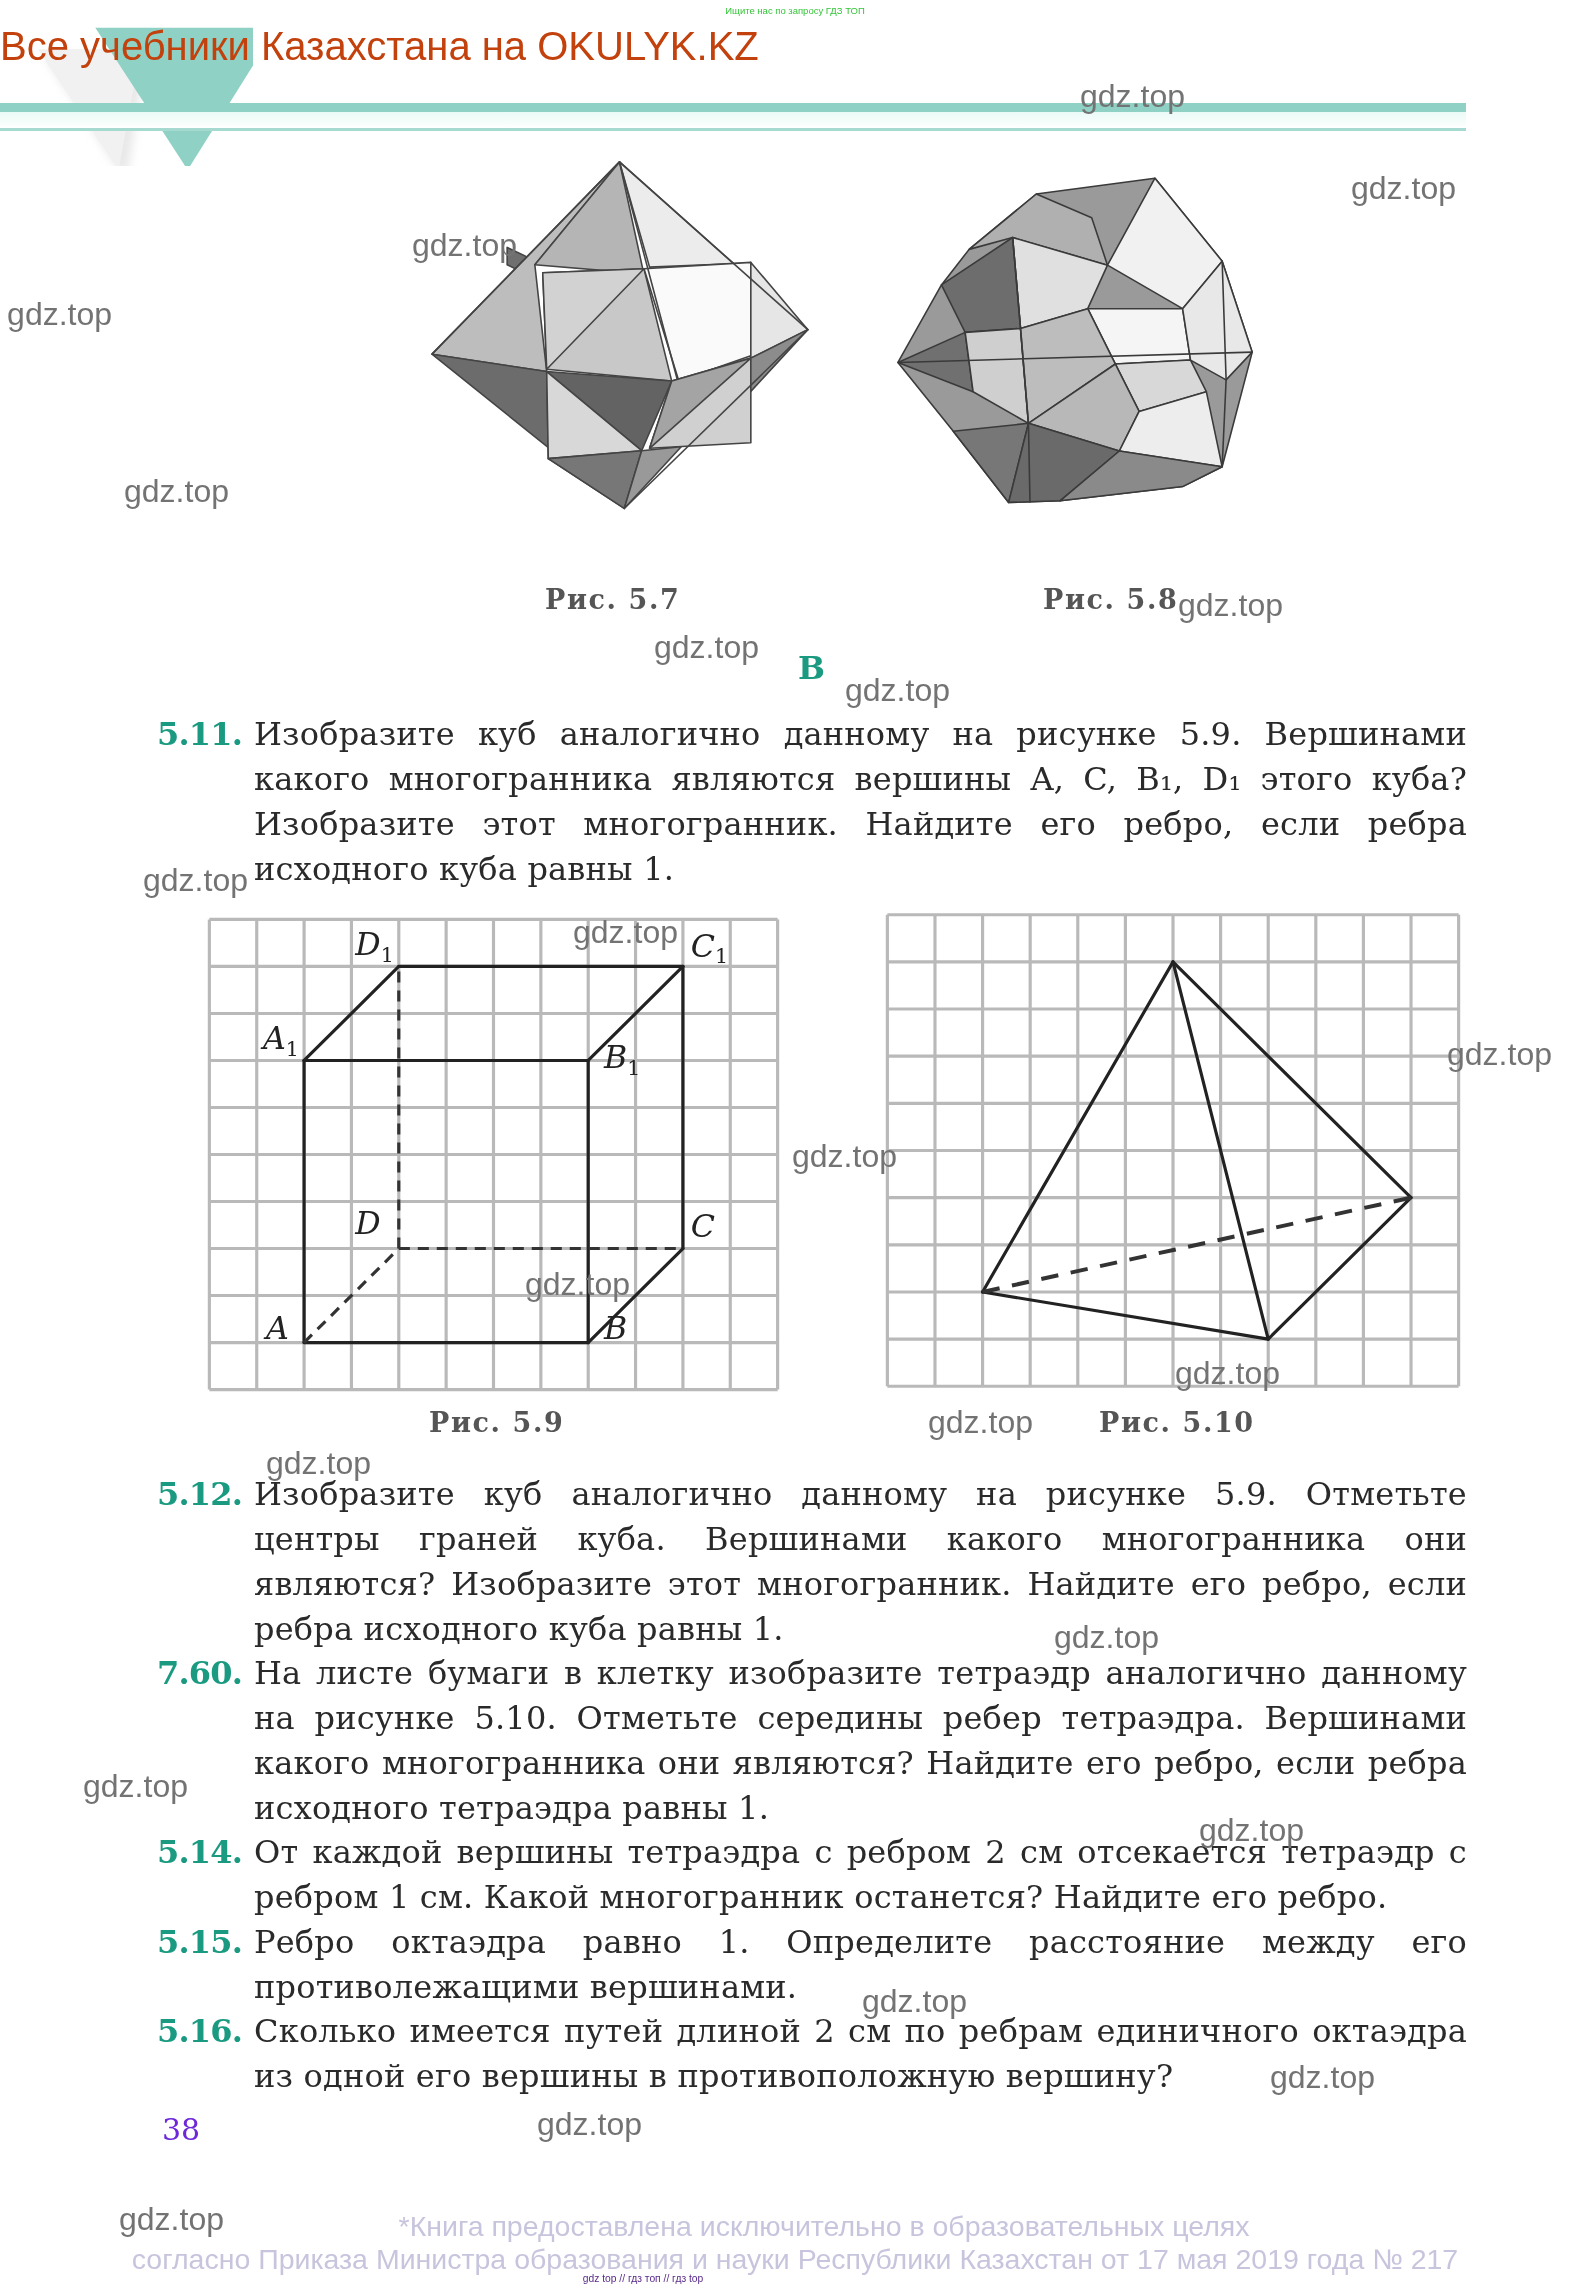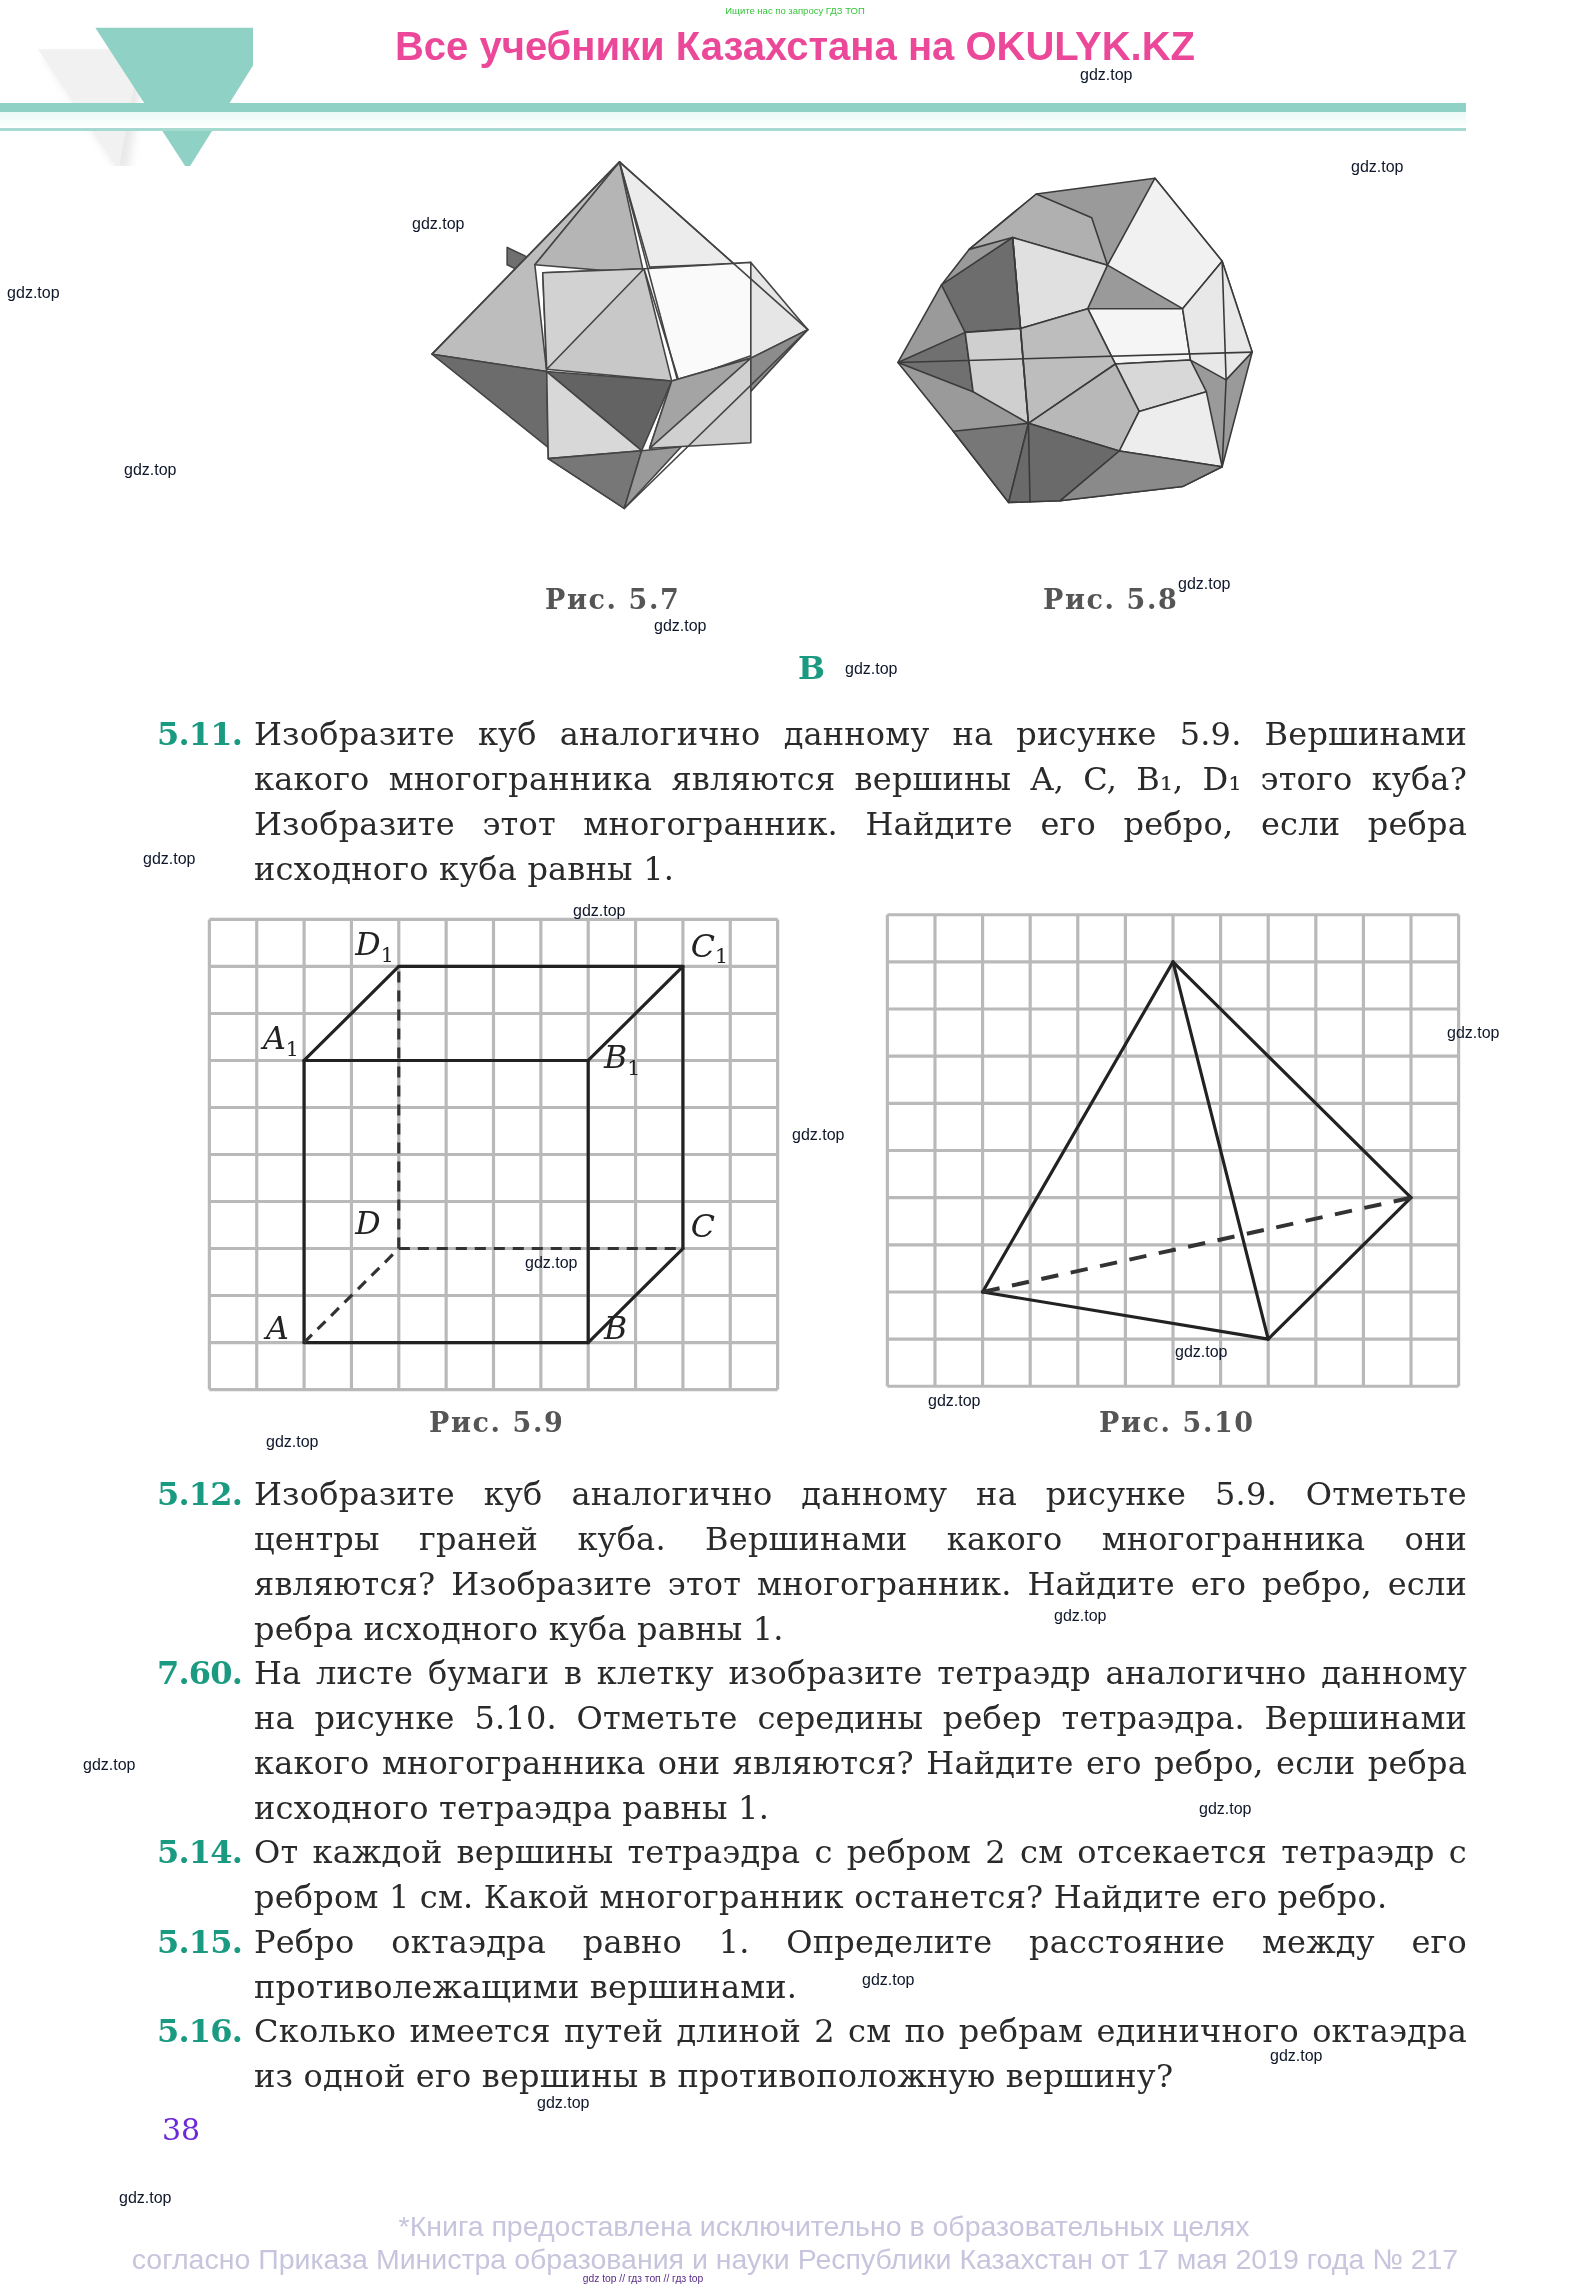--- a/index.html
+++ b/index.html
@@ -1,24 +1,24 @@
 <!DOCTYPE html>
 <html style="font-size:12.7px"><head>
 <meta charset="utf-8">
 <style>
   html, body { margin: 0; padding: 0; background: #ffffff; }
   body { width: 1590px; height: 2295px; position: relative; overflow: hidden; font-family: "DejaVu Serif", serif; color: #2a2a2a; }
   .abs { position: absolute; }
   .top-search { left: 0; width: 1590px; top: 4.7px; text-align: center; font-family: "Liberation Sans", sans-serif; font-size: 9.5px; color: #35c43a; }
-  .site-title { left: 0; width: 1590px; top: 24px; text-align: center; font-family: "Liberation Sans", sans-serif; font-size: 40px; color: #ec4899; letter-spacing: 0px; font-weight: bold; }
+  .site-title { left: 0; width: 1590px; top: 24px; font-family: "Liberation Sans", sans-serif; font-size: 40px; color: #c2410c; letter-spacing: 0px; }
   .band-thick { left: 0; top: 103px; width: 1466px; height: 8.7px; background: #8fd1c4; }
   .band-thin { left: 0; top: 128px; width: 1466px; height: 3.2px; background: #a6d9cf; }
   .band-glow { left: 0; top: 112px; width: 1466px; height: 17.4px; background: linear-gradient(#eafaf6, #ffffff); }
   .logo { left: 0; top: 16px; width: 253px; height: 150px; }
-  .wm { font-family: "Liberation Sans", sans-serif; font-size: 16px; color: #0f172a; white-space: nowrap; }
+  .wm { font-family: "Liberation Sans", sans-serif; font-size: 32px; color: #737373; white-space: nowrap; margin-top: 12px; }
   .fig-caption { font-family: "DejaVu Serif", serif; font-size: 27px; font-weight: bold; color: #555; letter-spacing: 1.6px; white-space: nowrap; }
   .section-letter { font-family: "DejaVu Serif", serif; font-weight: bold; font-size: 32px; color: #1a9a80; }
   .problem { left: 157px; width: 1310px; font-size: 32px; line-height: 45px; }
   .problem .num { position: absolute; left: 0; top: 0; color: #1a9a80; font-weight: bold; font-family: "DejaVu Serif", serif; letter-spacing: -0.8px; }
   .problem .text { margin-left: 97px; text-align: justify; text-align-last: left; letter-spacing: 0.2px; }
   .page-num { left: 162px; top: 2112px; font-size: 30px; color: #6d28d9; font-family: "DejaVu Serif", serif; }
   .footer-line { left: 0; width: 1590px; text-align: center; font-family: "Liberation Sans", sans-serif; font-size: 28.5px; color: #c7c5dd; white-space: nowrap; }
   .footer-small { left: 0; width: 1286px; top: 2273px; text-align: center; font-family: "Liberation Sans", sans-serif; font-size: 10.3px; color: #5a2a8a; }
   svg text { font-family: "DejaVu Serif", serif; font-style: italic; }
 </style>

